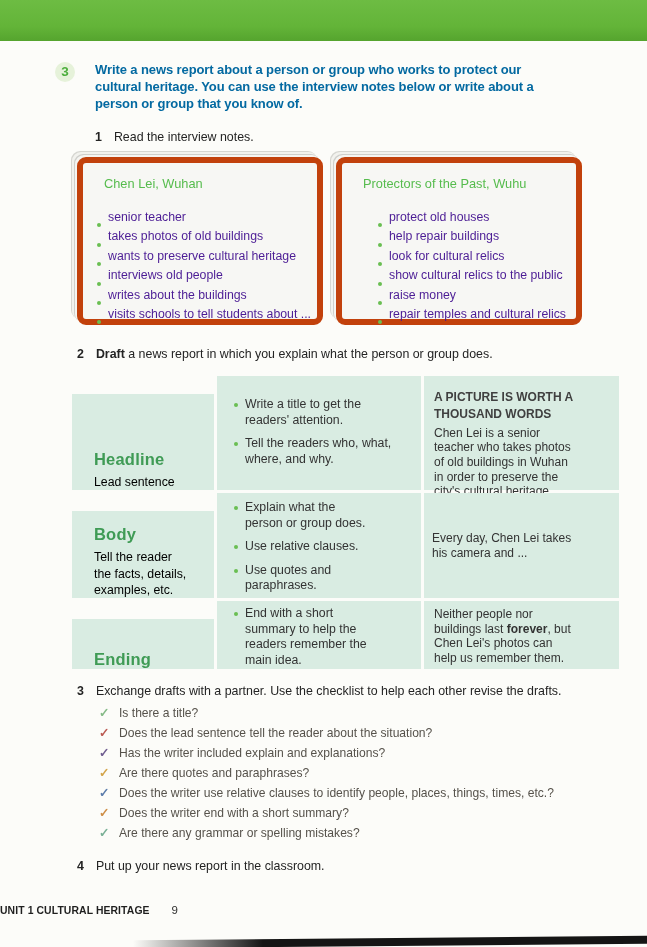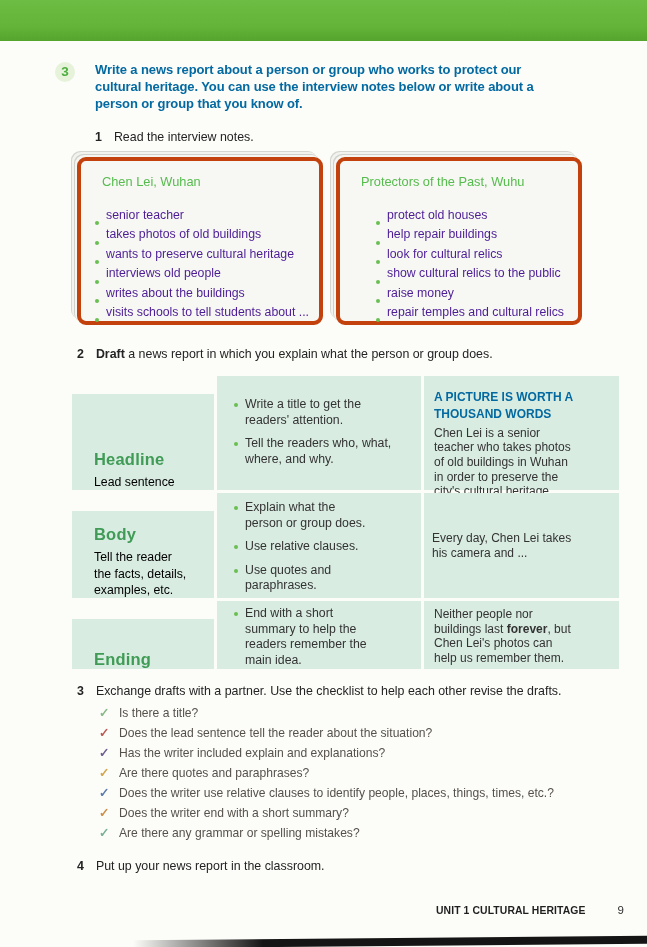--- a/index.html
+++ b/index.html
@@ -33,21 +33,21 @@
   .step .txt { margin-left:12px; }
   .step-1 { top:130px; left:95px; }
   .step-2 { top:347px; left:77px; }
   .step-3 { top:684px; left:77px; }
   .step-4 { top:859px; left:77px; }
   .bold { font-weight:700; }
   
   .cards { position:absolute; top:157px; left:77px; display:flex; gap:13px; }
   .card {
     width:246px; height:168px;
-    background:#f7f7f4; border:4px solid #c2410c; border-radius:9px;
+    background:#f7f7f4; border:6px solid #c2410c; border-radius:9px;
     box-shadow:-2px -2px 0 #f5f5f2, -3px -3px 0 #cfcfcb, -5px -5px 0 #f2f2ee, -6px -6px 0 #d6d6d1;
   }
   .card-title { margin:13px 0 0 21px; font-size:12.8px; color:#56bc4d; }
   .card ul { list-style:none; margin-top:17px; padding-left:14px; }
   .card.card-r ul { padding-left:36px; }
   .card li { display:flex; align-items:flex-end; font-size:12.3px; color:#4c1d95; line-height:19.4px; }
   .dot { flex:none; width:4px; height:4px; border-radius:50%; background:#6abf52; margin-right:7px; }
   
   .wtable {
     position:absolute; top:376px; left:72px;
@@ -62,29 +62,29 @@
   .cell.tips.r2 { padding-top:7px; }
   .cell.tips.r3 { padding-top:5px; }
   .cell.tips ul { list-style:none; }
   .cell.tips li { display:flex; align-items:flex-start; margin-bottom:8px; }
   .cell.tips .dot { margin-top:6px; }
   .tip-text { font-size:12.3px; line-height:15.5px; color:#333; white-space:pre-line; }
   .cell.ex { padding:13px 6px 0 10px; font-size:12px; line-height:14.7px; color:#333; }
   .cell.ex .ex-para { white-space:pre-line; }
   .cell.ex.r2 { display:flex; align-items:center; padding-top:0;padding-left:8px; }
   .cell.ex.r3 { padding-top:6px; }
-  .ex-title { font-weight:700; font-size:12px; line-height:16.8px; color:#0369a1; white-space:pre-line; margin-bottom:3px; }
+  .ex-title { font-weight:700; font-size:12px; line-height:16.8px; color:#404040; white-space:pre-line; margin-bottom:3px; }
   
   .checklist { position:absolute; top:705px; left:99px; list-style:none; }
   .checklist li { display:flex; align-items:baseline; height:20px; font-size:12.1px; color:#56524b; }
   .check { flex:none; width:15px; margin-right:5px; font-weight:700; font-size:12.5px; }
   
   .footer {
     position:absolute; top:904px; left:0; width:608px;
-    display:flex; justify-content:flex-end; align-items:baseline; gap:32px;margin-left:16px;
+    display:flex; justify-content:flex-start; align-items:baseline; gap:22px;
   }
   .unit-label { font-size:10.4px; font-weight:700; color:#1f1f1f; letter-spacing:0.1px; }
   .page-num { font-size:11.5px; color:#2e2e2e; }
   
   .scan-edge {
     position:absolute; bottom:1px; right:-6px; width:520px; height:8px;
     background:linear-gradient(to left,#151515 75%, rgba(21,21,21,0));
     transform:rotate(-0.5deg);
   }
 </style>

